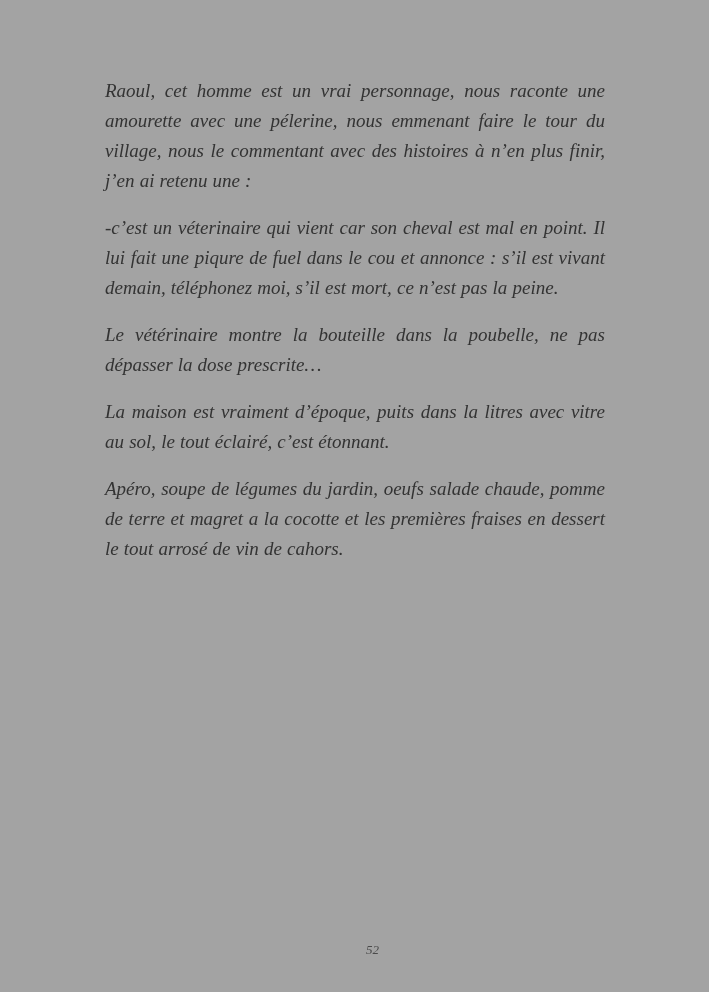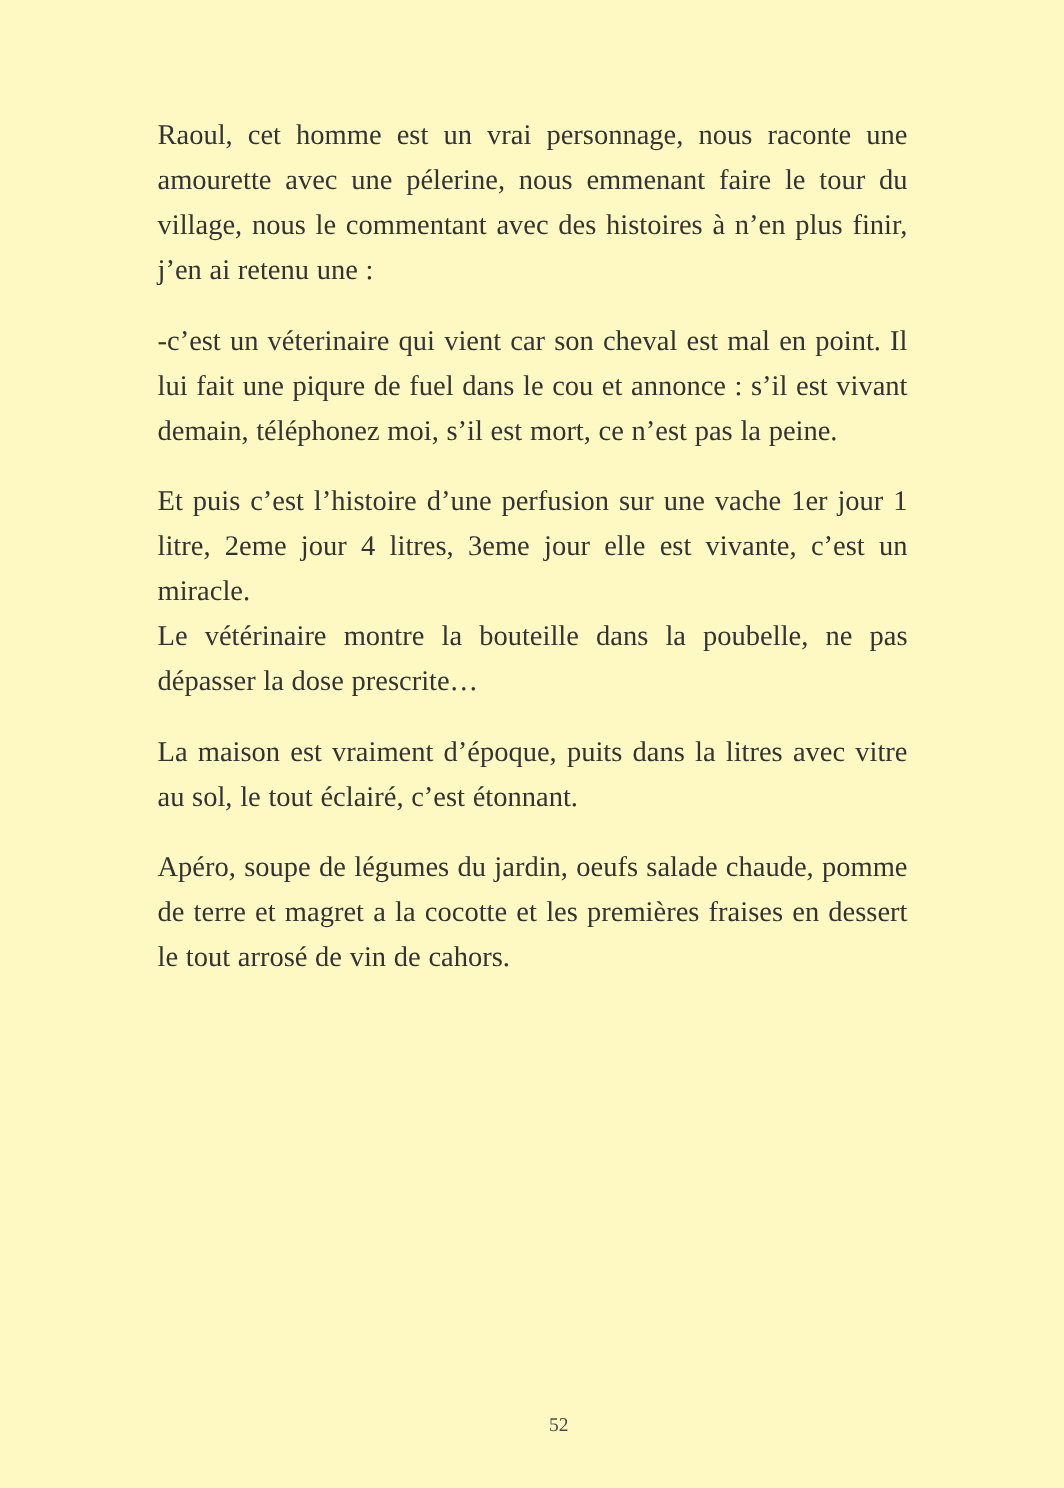--- a/index.html
+++ b/index.html
@@ -4,23 +4,24 @@
 <style>
   html, body {
     margin: 0;
     padding: 0;
     background: #ffffff;
   }
   .page {
     position: relative;
     width: 709px;
     height: 992px;
-    background: #fef9c3;
+    background: #a3a3a3;
     overflow: hidden;
     font-family: "Liberation Serif", "DejaVu Serif", serif;
+    font-style: italic;
   }
   .content {
     position: absolute;
     top: 76px;
     left: 105px;
     width: 500px;
   }
   .block { margin: 0 0 17px 0; }
   .block:last-child { margin-bottom: 0; }
   .para {
@@ -47,21 +48,20 @@
 
 <div class="page">
   <main class="content" id="blocks-container">
       <div class="block">
         <p class="para">Raoul, cet homme est un vrai personnage, nous raconte une amourette avec une pélerine, nous emmenant faire le tour du village, nous le commentant avec des histoires à n’en plus finir, j’en ai retenu une :</p>
       </div>
       <div class="block">
         <p class="para">-c’est un véterinaire qui vient car son cheval est mal en point. Il lui fait une piqure de fuel dans le cou et annonce : s’il est vivant demain, téléphonez moi, s’il est mort, ce n’est pas la peine.</p>
       </div>
       <div class="block">
-        <p class="para">Et puis c’est l’histoire d’une perfusion sur une vache 1er jour 1 litre, 2eme jour 4 litres, 3eme jour elle est vivante, c’est un miracle.</p>
         <p class="para">Le vétérinaire montre la bouteille dans la poubelle, ne pas dépasser la dose prescrite…</p>
       </div>
       <div class="block">
         <p class="para">La maison est vraiment d’époque, puits dans la litres avec vitre au sol, le tout éclairé, c’est étonnant.</p>
       </div>
       <div class="block">
         <p class="para">Apéro, soupe de légumes du jardin, oeufs salade chaude, pomme de terre et magret a la cocotte et les premières fraises en dessert le tout arrosé de vin de cahors.</p>
       </div>
     </main>
   <div class="pagenum">52</div>

